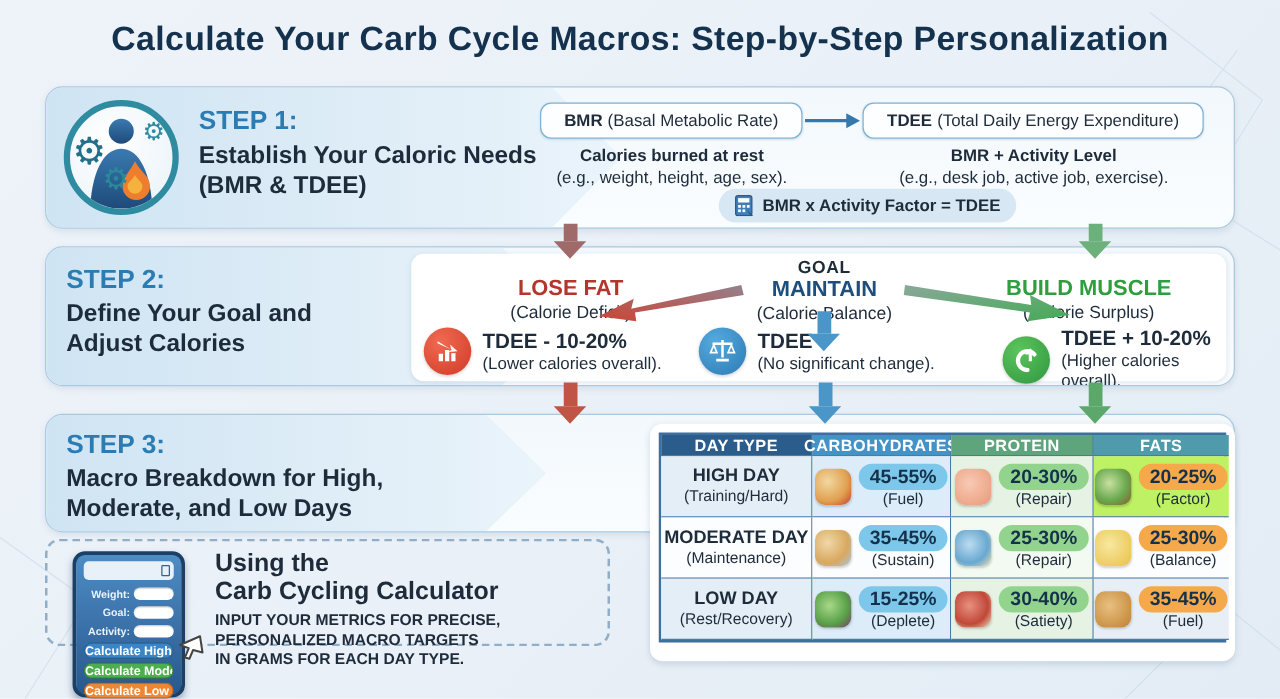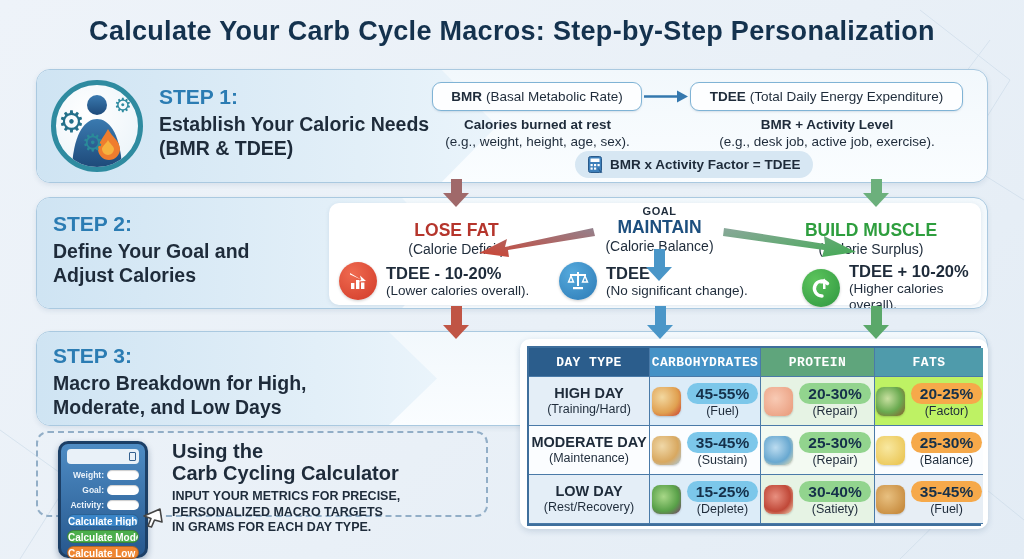--- a/index.html
+++ b/index.html
@@ -57,21 +57,21 @@
   #step2 { top:197px; height:112px; }
   #step2 .chevron { width:415px; }
   .s2-text { position:absolute; left:16px; top:14px; }
   .s2-panel {
     position:absolute; left:292px; top:5px; width:652px; height:102px;
     background:#ffffff; border-radius:10px; box-shadow:0 1px 4px rgba(40,80,120,.12);
   }
   .goal-col { position:absolute; text-align:center; }
   .goal-name { font-size:17.5px; font-weight:800; }
   .goal-sub { font-size:14px; color:#1e2b3a; }
-  .goal-tag { font-size:11px; font-weight:800; color:#1e2b3a; letter-spacing:.5px; }
+  .goal-tag { font-size:14px; font-weight:800; color:#1e2b3a; letter-spacing:.5px; }
   .adj-item { position:absolute; top:59px; display:flex; align-items:center; gap:9px; }
   .adj-circle {
     width:38px; height:38px; border-radius:50%; flex:0 0 auto;
     display:flex; align-items:center; justify-content:center;
     box-shadow:0 1px 3px rgba(0,0,0,.2);
   }
   .adj-line1 { font-size:16.5px; font-weight:800; color:#1e2b3a; line-height:19px; }
   .adj-line2 { font-size:13.5px; color:#1e2b3a; line-height:16px; }
 
   
@@ -110,21 +110,21 @@
 
   .table-panel {
     position:absolute; left:520px; top:339px; width:468px; height:190px; z-index:2;
     background:#ffffff; border-radius:10px; box-shadow:0 2px 6px rgba(40,80,120,.18); padding:7px;
   }
   .macro-table { width:454px; border:2px solid #3f6f9c; display:grid;
     grid-template-columns:121px 111px 114px 108px; grid-auto-rows:auto; }
   .mt-cell { border-right:1.5px solid #4a7aa8; border-bottom:1.5px solid #4a7aa8;
     display:flex; align-items:center; justify-content:center; }
   .mt-cell:nth-child(4n) { border-right:none; }
-  .mt-head { height:29px; color:#fff; font-size:13px; font-weight:800; letter-spacing:.4px;font-family:Liberation Mono, monospace; }
+  .mt-head { height:17px; color:#fff; font-size:13px; font-weight:800; letter-spacing:.4px; }
   .mt-body { height:49px; flex-direction:column; text-align:center; }
   .day-name { font-size:14.5px; font-weight:800; line-height:17px; }
   .day-sub { font-size:12.5px; line-height:15px; }
   .macro-cell { flex-direction:row; gap:6px; }
   .chip { width:29px; height:29px; border-radius:8px; flex:0 0 auto; box-shadow:0 1px 2px rgba(0,0,0,.18); }
   .pill { border-radius:11px; padding:0px 9px; font-size:15.5px; font-weight:800; color:#15304a; line-height:21px; }
   .macro-sub { font-size:12.5px; line-height:15px; }
 
   
   .varrow { position:absolute; width:26px; display:flex; flex-direction:column; align-items:center; z-index:4; }

